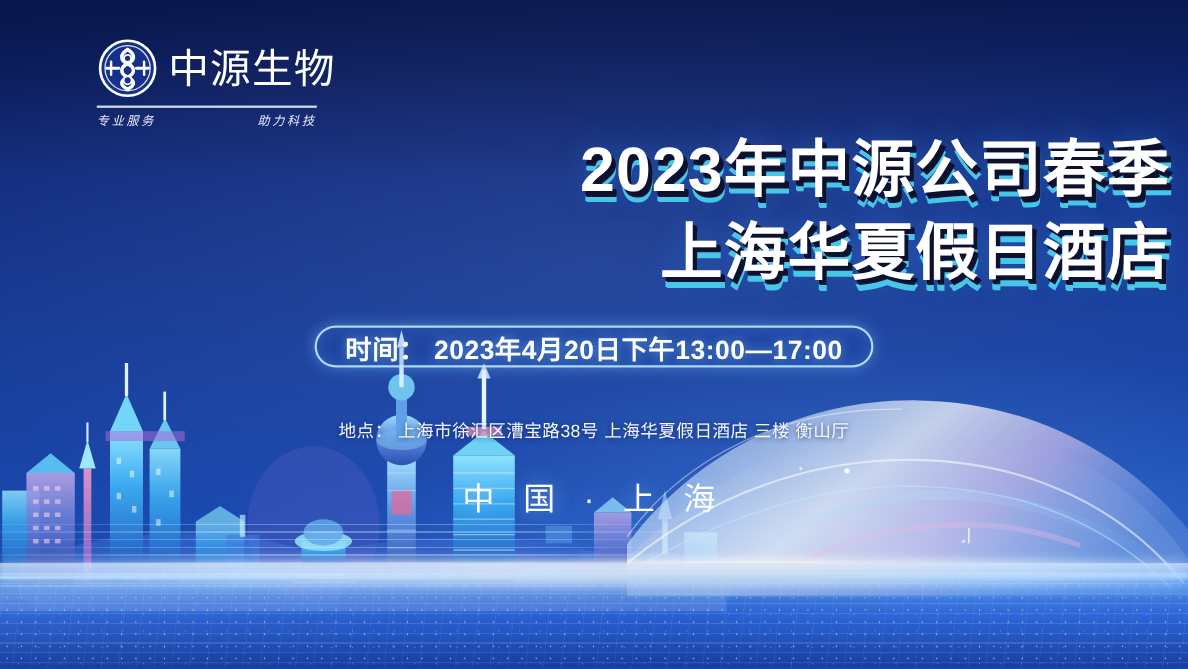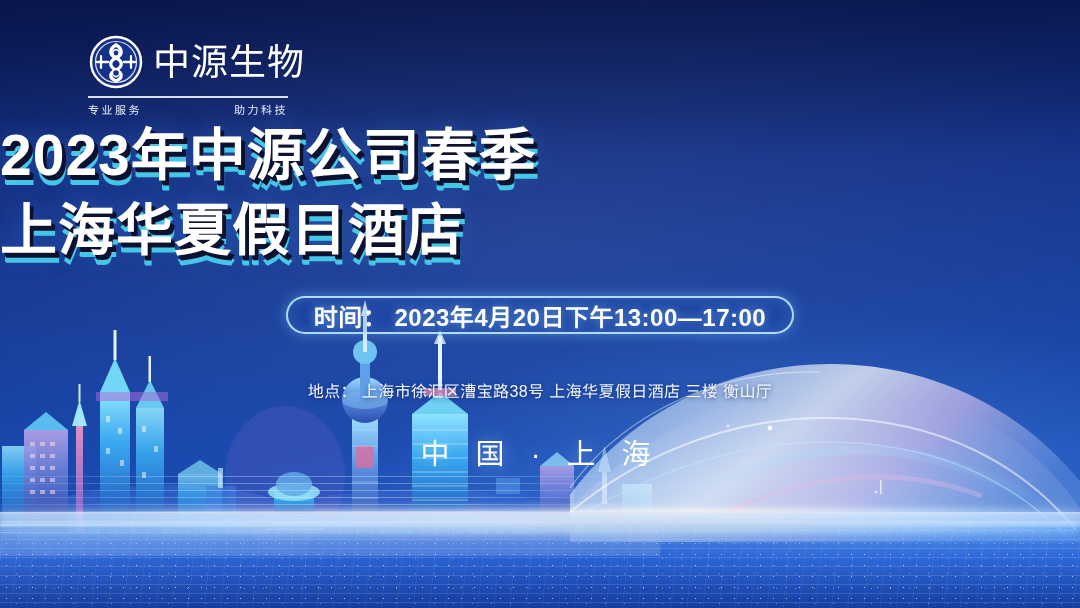--- a/index.html
+++ b/index.html
@@ -87,25 +87,25 @@
   .logo-word{
     font-size:37px;font-weight:normal;color:#ffffff;letter-spacing:1px;
     line-height:1;white-space:nowrap;
     font-family:"Liberation Sans","DejaVu Sans",sans-serif;
   }
   .logo-rule{height:1.5px;background:rgba(255,255,255,.85);margin:6px 0 3px 0;width:100%;}
   .logo-tagline{
     display:flex;justify-content:space-between;
     font-size:11px;color:#e8eefc;letter-spacing:2.5px;white-space:nowrap;
   }
-  .logo-tagline span{display:inline-block;}
+  .logo-tagline span{display:inline-block;font-style:italic;}
 
   
   .headline{
-    position:absolute;left:0;right:16px;top:118px;text-align:left;
+    position:absolute;left:0;right:16px;top:118px;text-align:right;
     z-index:6;
   }
   .headline-line{
     display:block;
     font-size:57px;
     font-weight:bold;
     color:#ffffff;
     letter-spacing:1px;
     line-height:1.32;
     white-space:nowrap;

